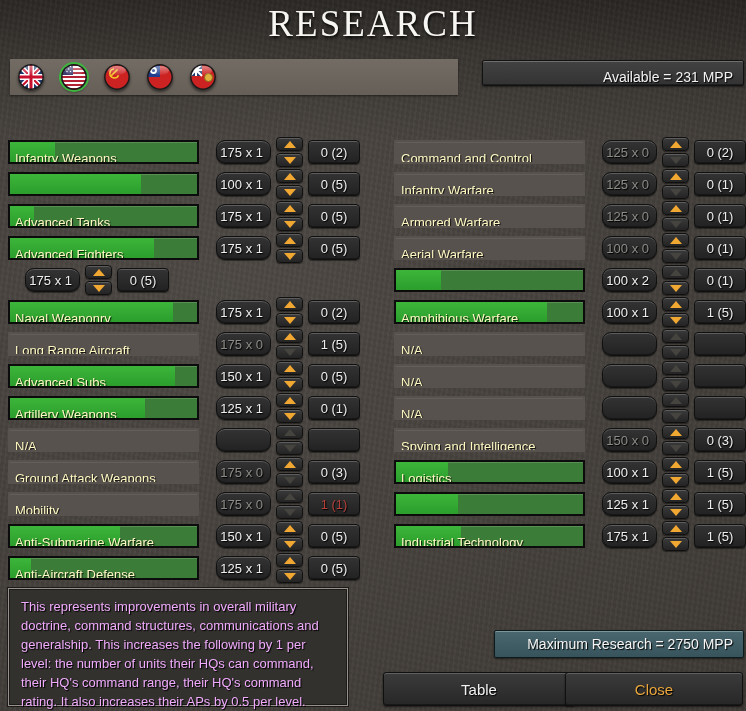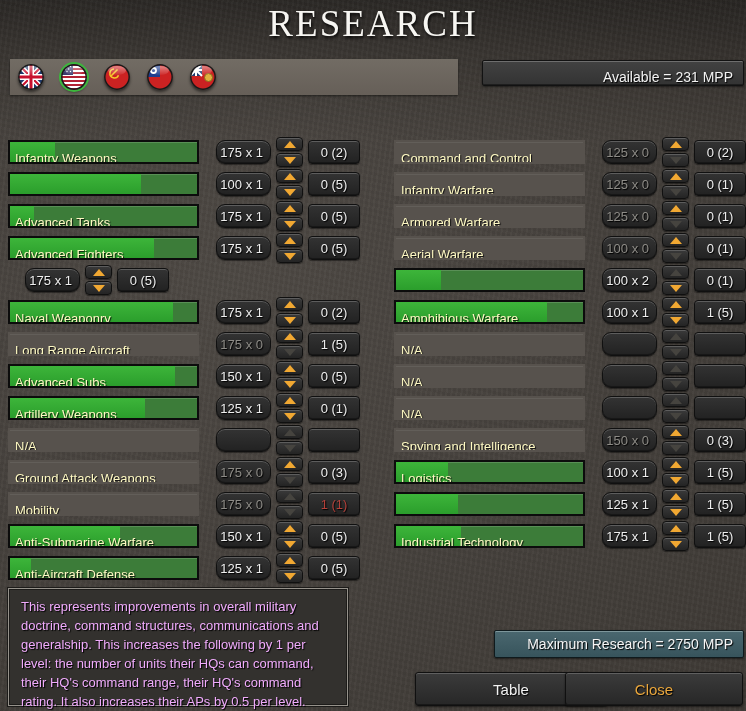--- a/index.html
+++ b/index.html
@@ -75,21 +75,21 @@
        background:linear-gradient(#4a676f,#37545c);border:1px solid #0f1a1d;border-radius:2px;
        box-shadow:inset 0 1px 0 #7d969b,0 1px 2px rgba(0,0,0,.5);
        color:#f5f5f5;font-size:14px;display:flex;align-items:center;justify-content:flex-end;
        padding-right:10px;text-shadow:1px 1px 1px #000;margin-top:40px;}
   .btn{position:absolute;top:672px;height:34px;box-sizing:border-box;border-radius:3px;
        background:linear-gradient(#3b3b3b,#272727);border:1px solid #101010;
        box-shadow:inset 0 1px 0 #606060,inset 0 -1px 0 #181818,0 1px 2px rgba(0,0,0,.55);
        font-size:15px;color:#f2f2f2;text-shadow:1px 1px 1px #000;cursor:pointer;
        display:flex;align-items:center;justify-content:center;
        font-family:"Liberation Sans","DejaVu Sans",sans-serif;}
-  .btn-table{left:383px;width:192px;margin-left:32px;}
+  .btn-table{left:383px;width:192px;}
   .btn-close{left:565px;width:178px;color:#e9a63c;}
 </style>
 </head>
 <body>
 
 <div class="screen">
   <h1 class="title">RESEARCH</h1>
 
   <div class="flag-strip" id="flag-strip">
       <button class="flag">

